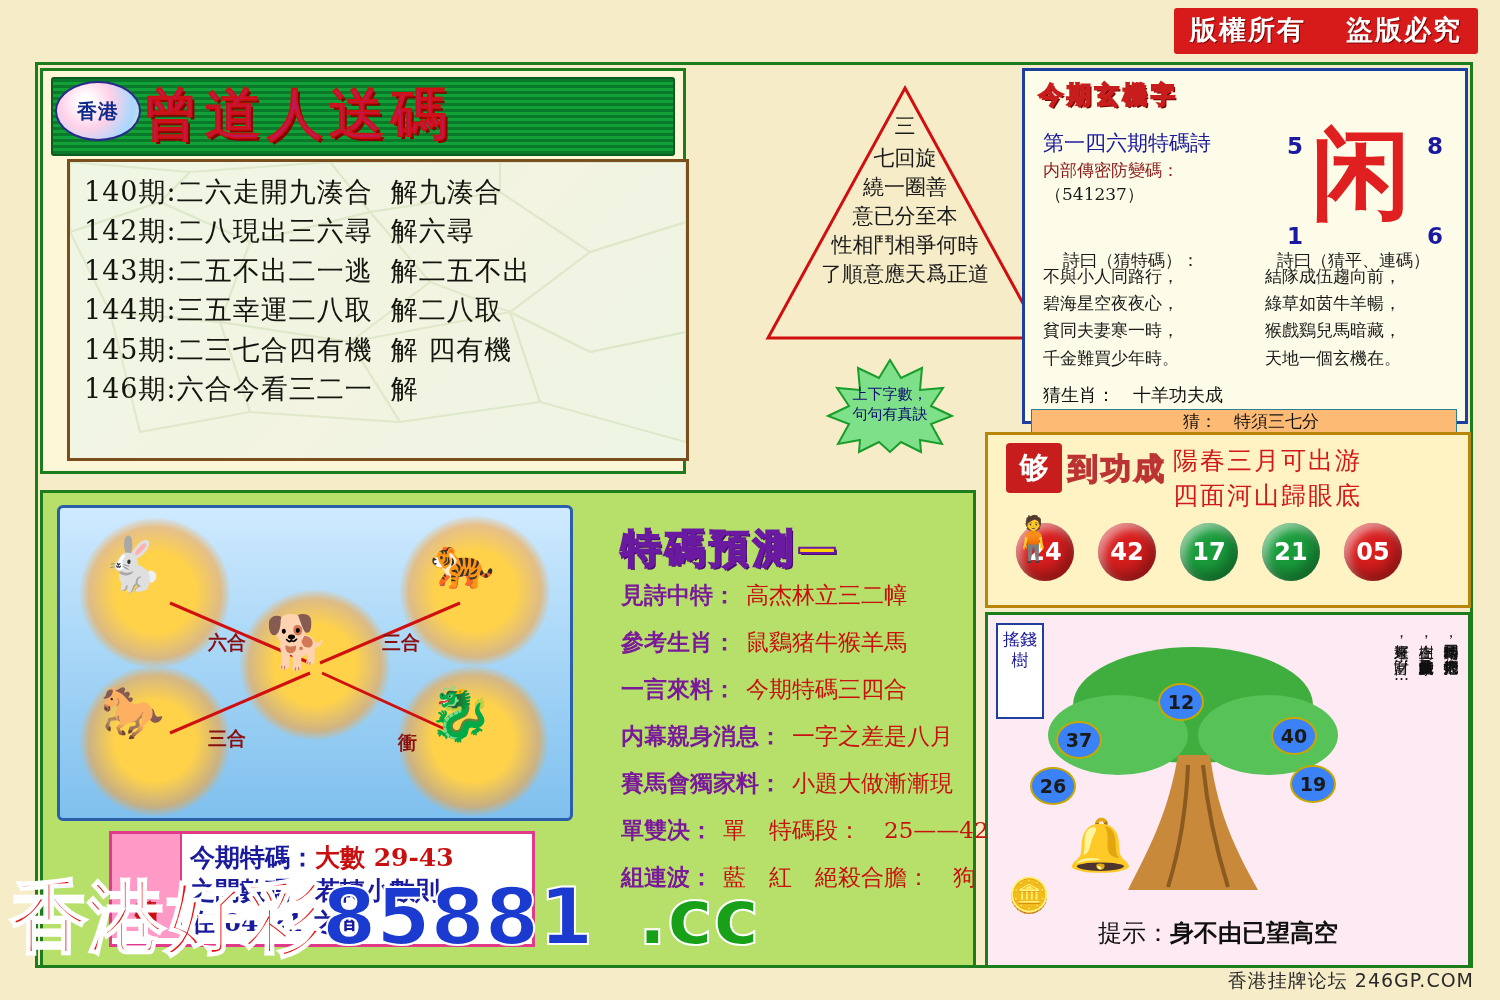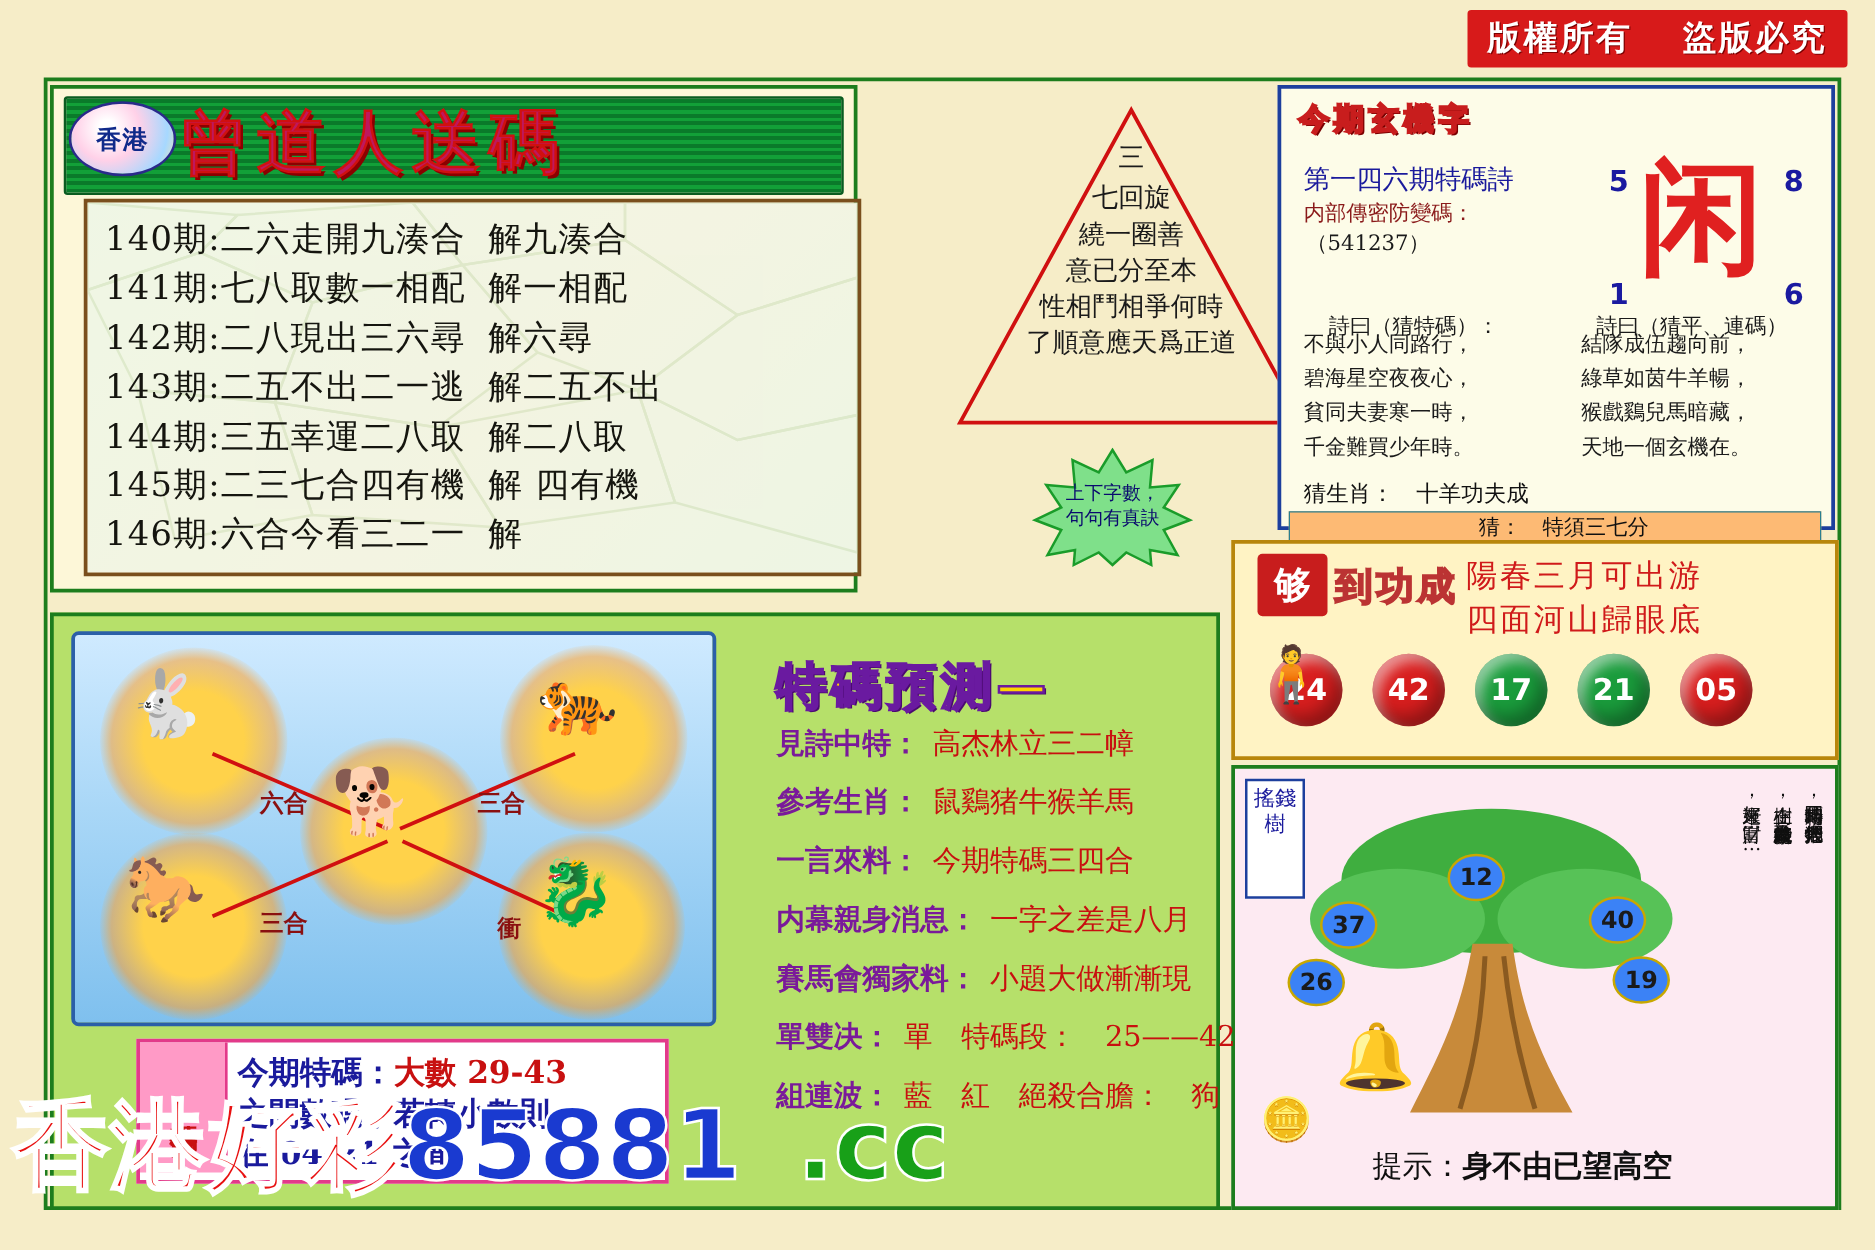--- a/index.html
+++ b/index.html
@@ -288,21 +288,20 @@
           <path d="M330 260 L280 180 L440 150 L470 240 Z"></path>
           <path d="M470 240 L440 150 L520 190 L616 170 L616 280 Z"></path>
           <path d="M0 0 L120 10 L90 40 L0 70 Z"></path>
           <path d="M120 10 L260 0 L300 50 L180 80 L90 40 Z"></path>
           <path d="M260 0 L430 0 L430 30 L300 50 Z"></path>
           <path d="M430 0 L616 0 L616 60 L520 90 L430 30 Z"></path>
         </g>
       </svg>
       <ul>
         <li><span>140期:</span><span>二六走開九湊合</span><span class="ans">解九湊合</span></li>
-        <li><span>141期:</span><span>七八取數一相配</span><span class="ans">解一相配</span></li>
         <li><span>142期:</span><span>二八現出三六尋</span><span class="ans">解六尋</span></li>
         <li><span>143期:</span><span>二五不出二一逃</span><span class="ans">解二五不出</span></li>
         <li><span>144期:</span><span>三五幸運二八取</span><span class="ans">解二八取</span></li>
         <li><span>145期:</span><span>二三七合四有機</span><span class="ans">解 四有機</span></li>
         <li><span>146期:</span><span>六合今看三二一</span><span class="ans">解</span></li>
       </ul>
     </div>
   </div>
 
   <div class="triWrap">
@@ -462,13 +461,14 @@
         <div>之間數碼，若轉小數則</div>
         <div>在 04-21 之間。</div>
       </div>
     </div>
   </div>
 
   <div class="wm">
     <span class="red">香港好彩</span><span class="blue">85881</span><span class="green">.cc</span>
   </div>
 
+  <div class="footer">香港挂牌论坛 246GP.COM</div>
 </div>
 
 </body></html>

